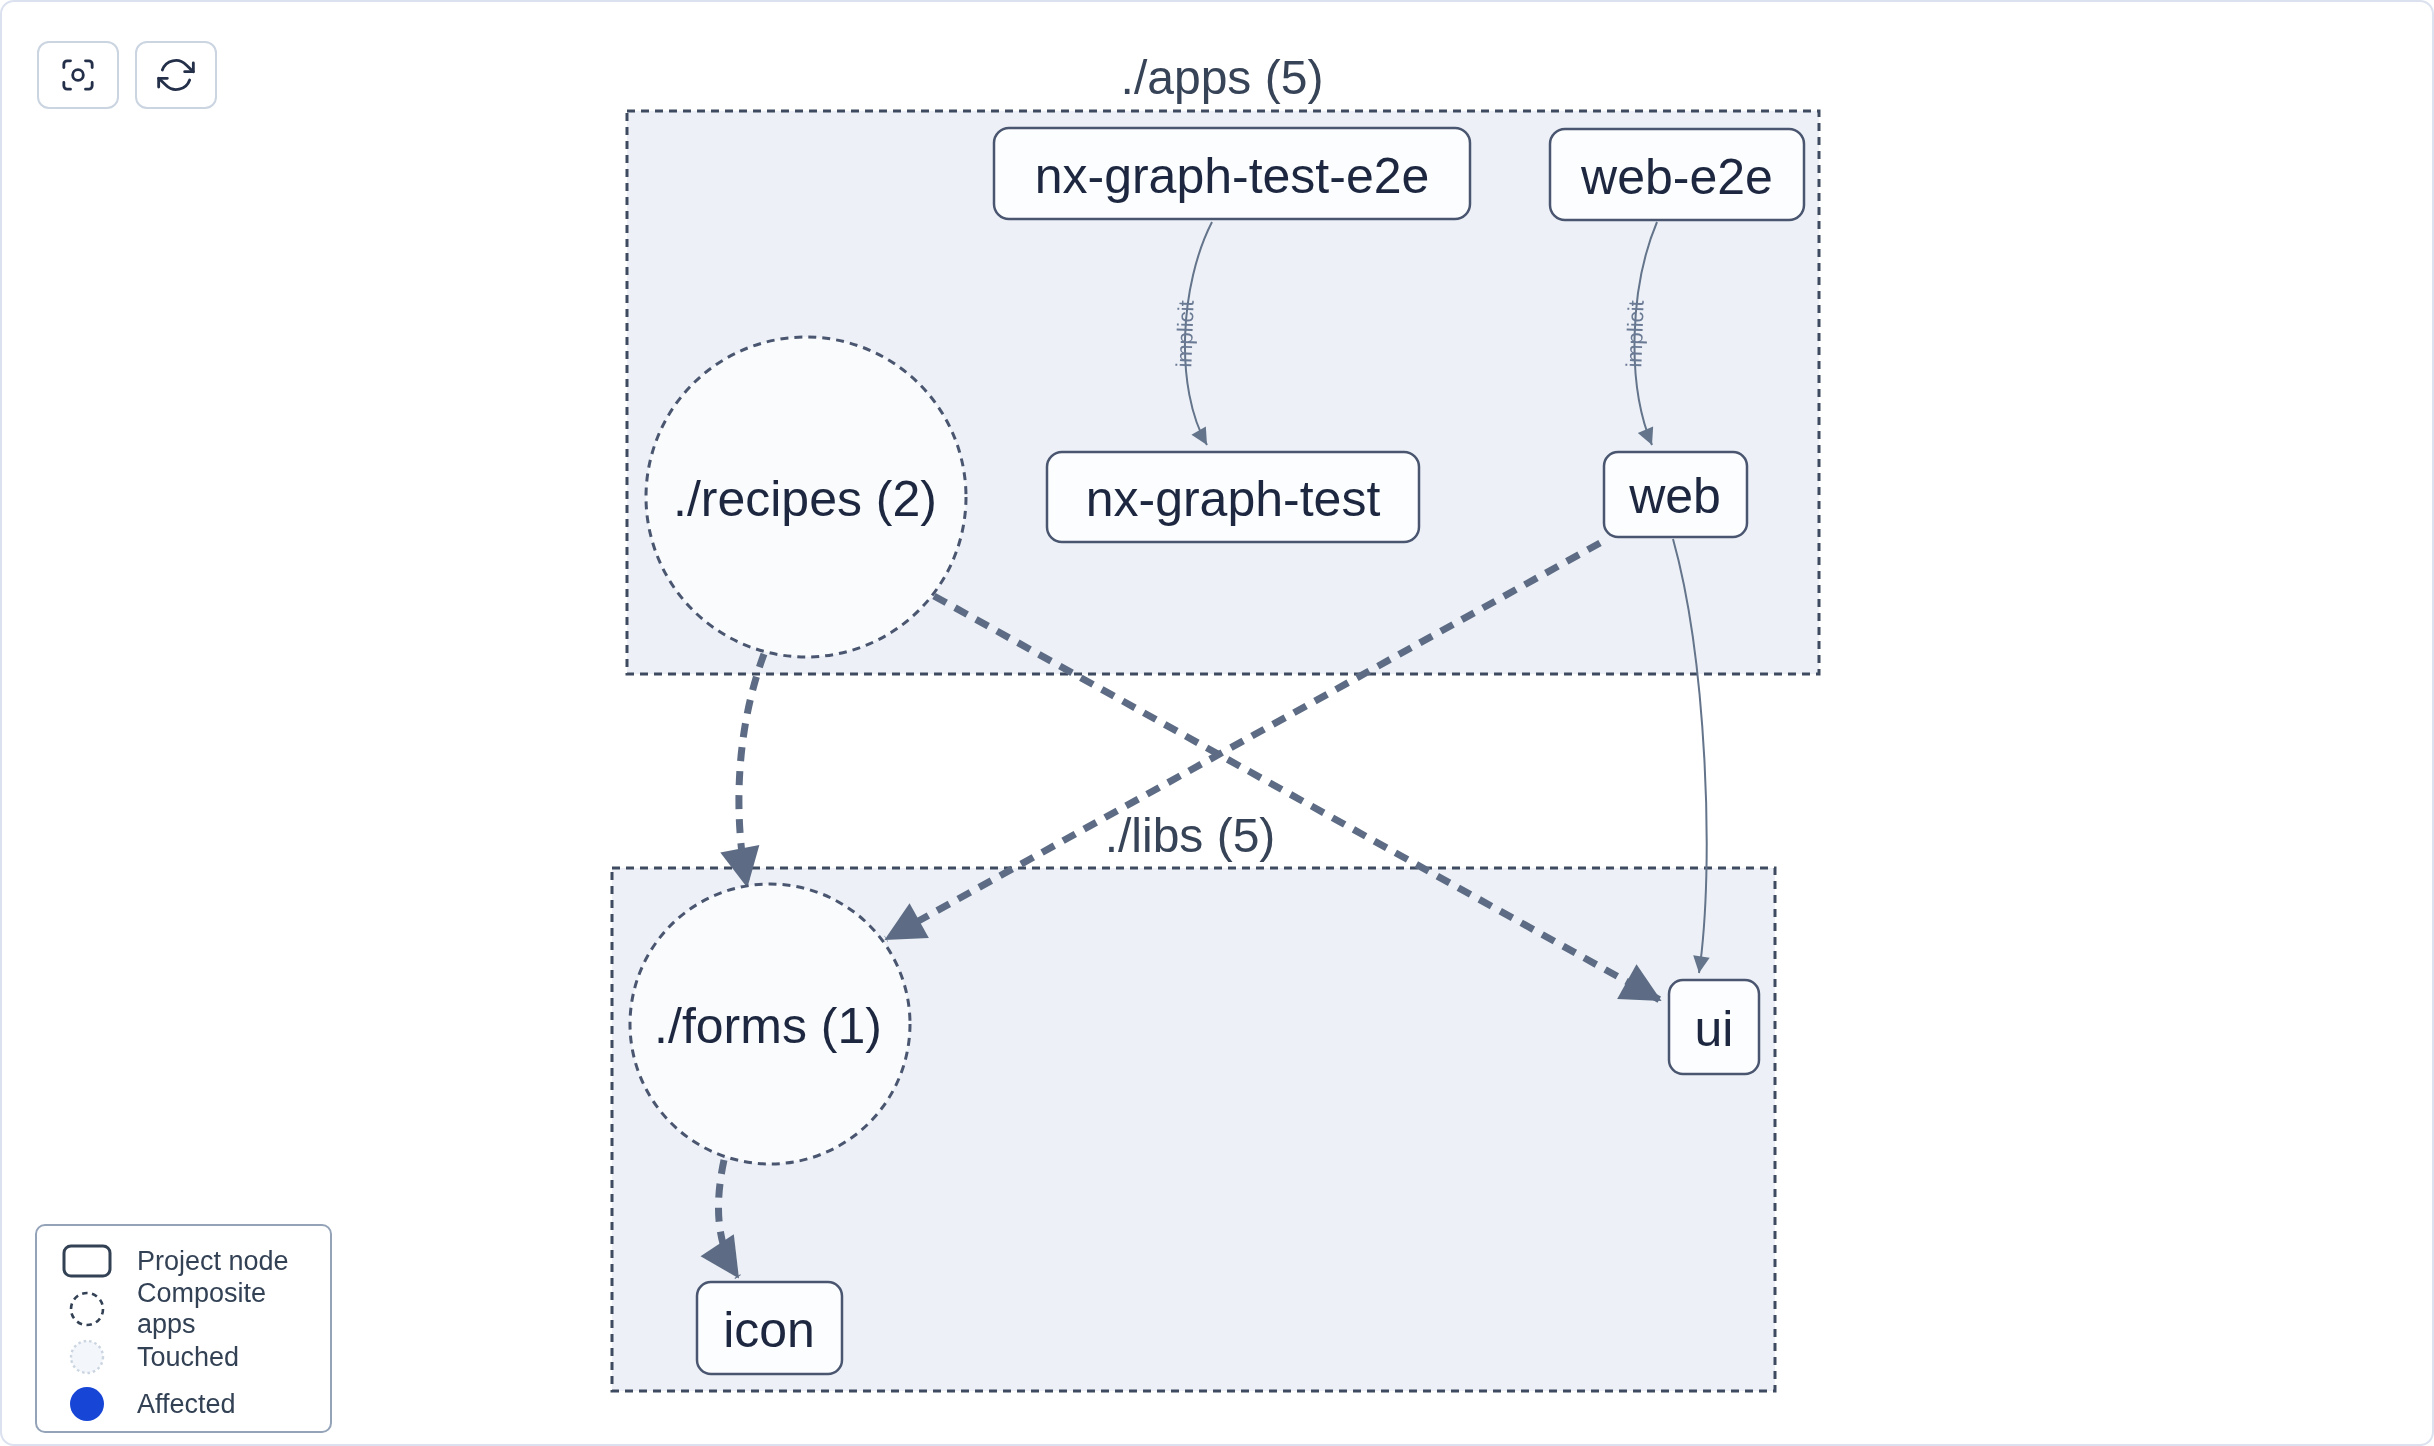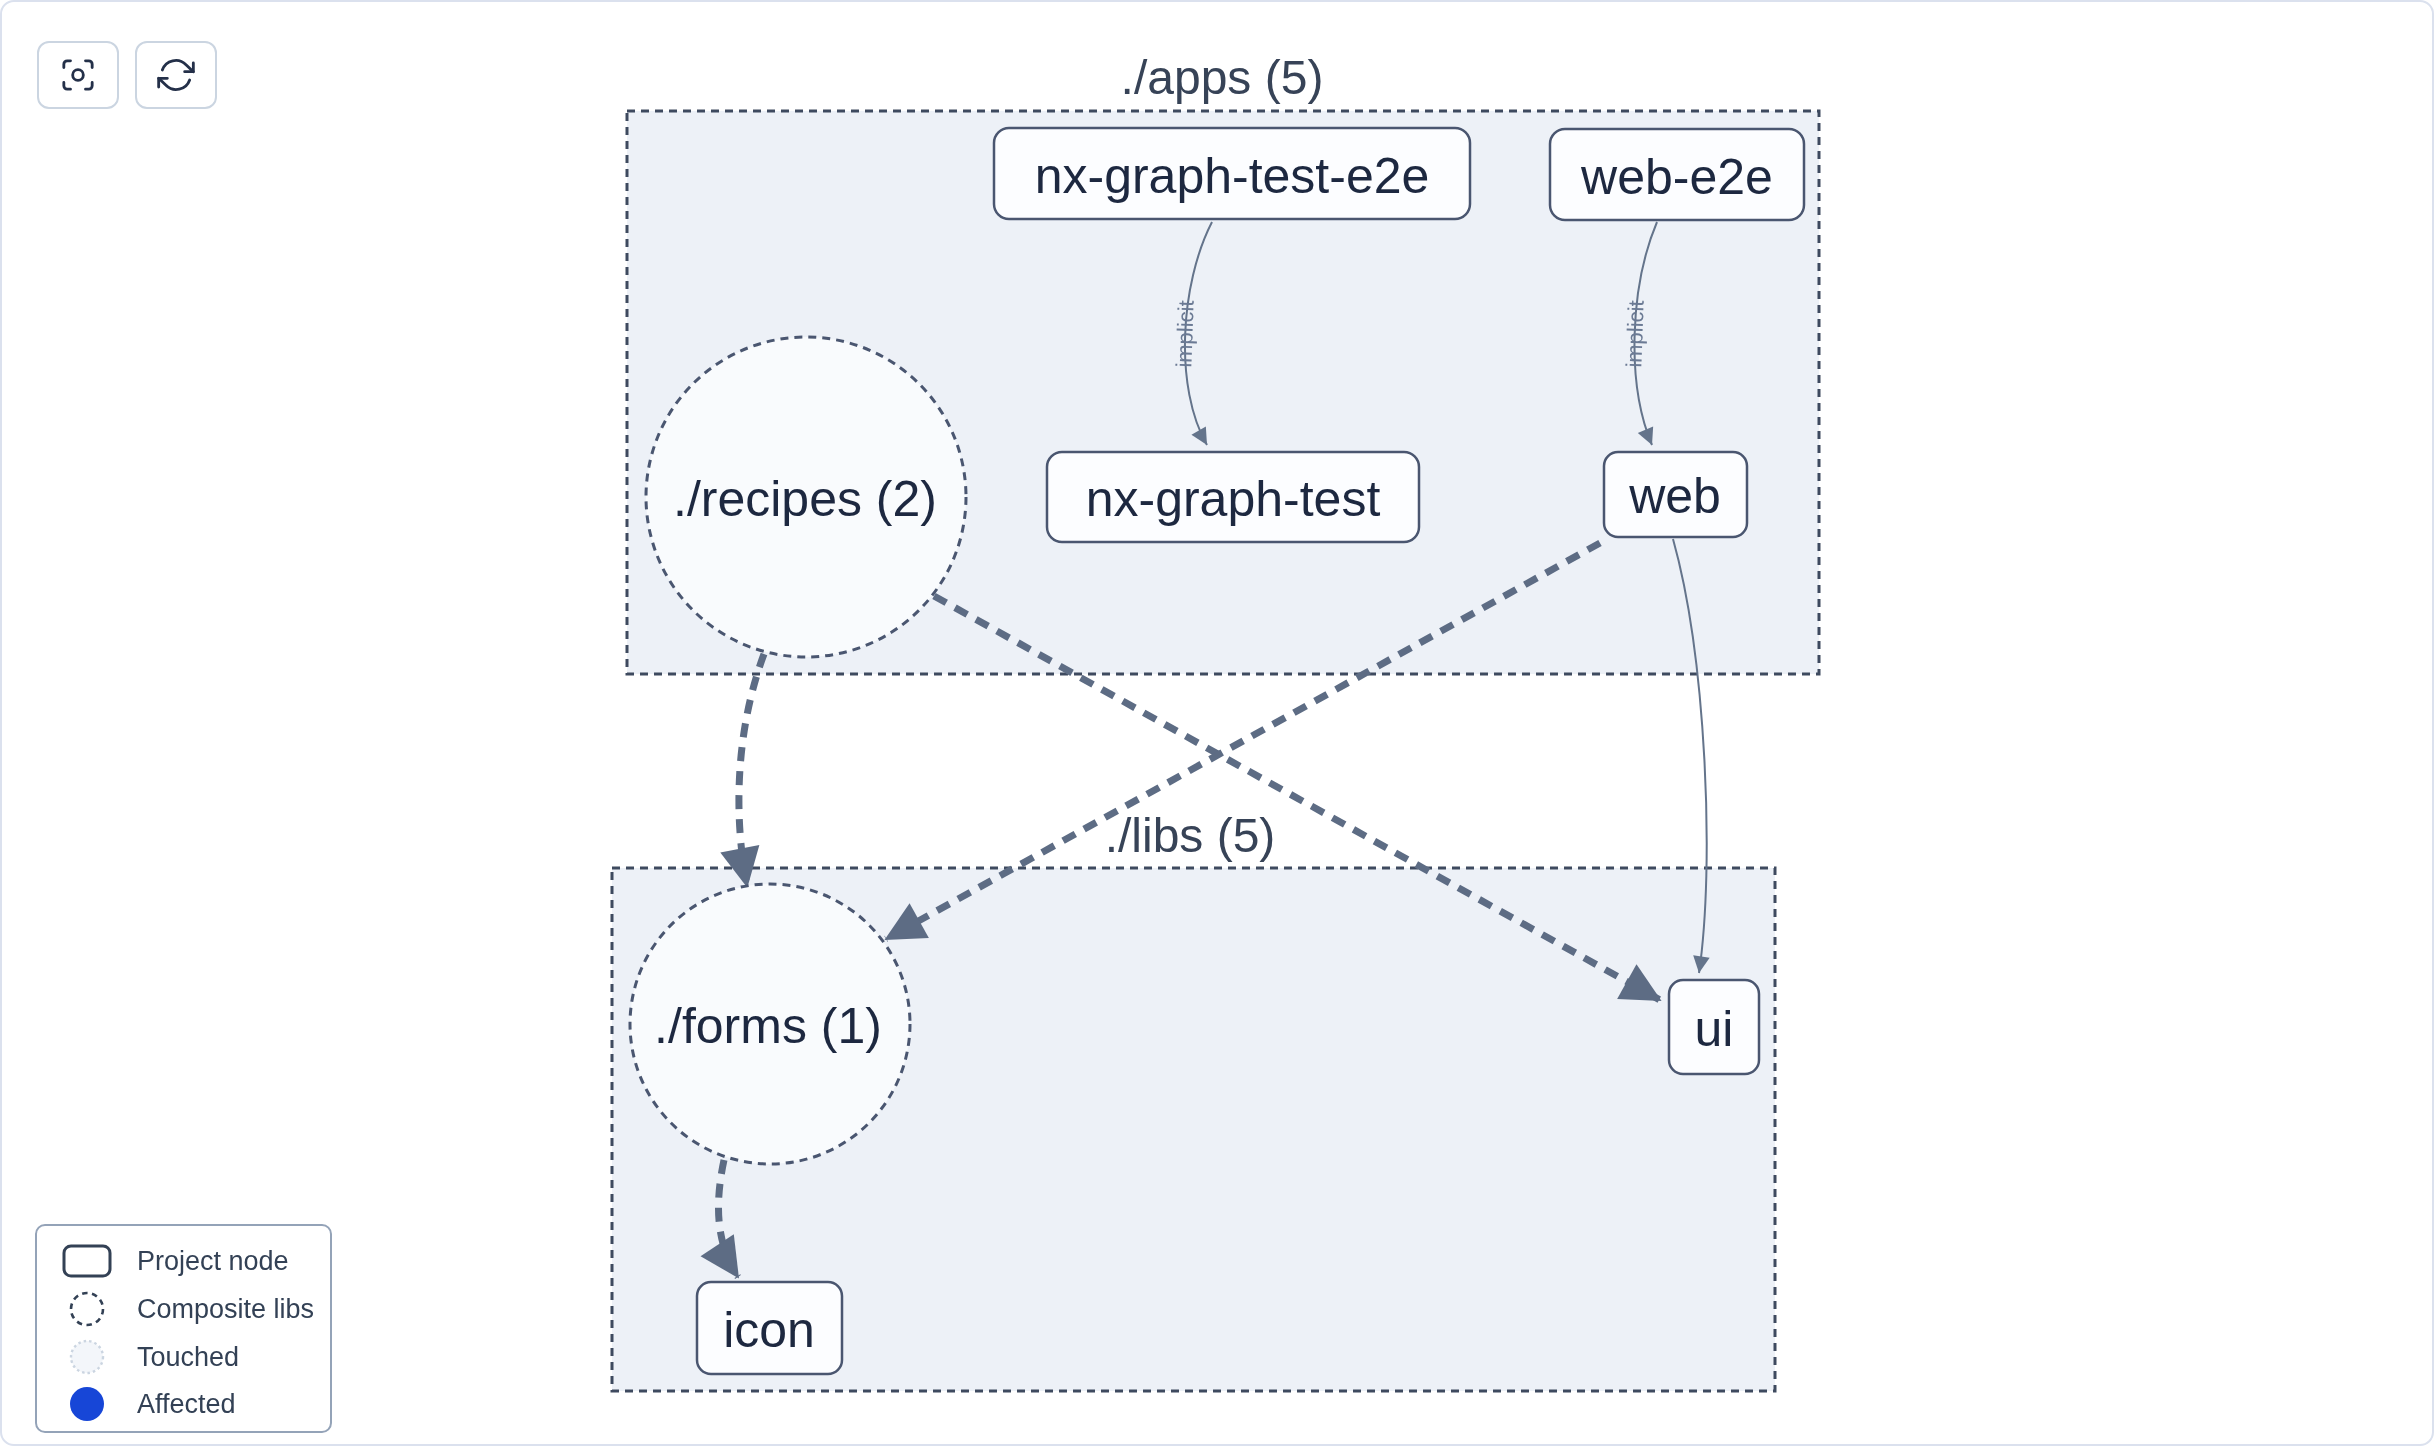--- a/index.html
+++ b/index.html
@@ -163,21 +163,21 @@
           </svg>
         </span>
         <span class="legend-label">Project node</span>
       </div>
       <div class="legend-row" style="top:60px">
         <span class="legend-swatch">
           <svg width="40" height="40" viewBox="0 0 40 40">
             <circle cx="20" cy="20" r="16" fill="#ffffff" stroke="#334155" stroke-width="2.6" stroke-dasharray="5.5 4.5"></circle>
           </svg>
         </span>
-        <span class="legend-label">Composite libs</span>
+        <span class="legend-label">Composite apps</span>
       </div>
       <div class="legend-row" style="top:108px">
         <span class="legend-swatch">
           <svg width="40" height="40" viewBox="0 0 40 40">
             <circle cx="20" cy="20" r="16" fill="#f3f6fa" stroke="#cbd5e1" stroke-width="2.4" stroke-dasharray="2.5 3"></circle>
           </svg>
         </span>
         <span class="legend-label">Touched</span>
       </div>
       <div class="legend-row" style="top:155px">

